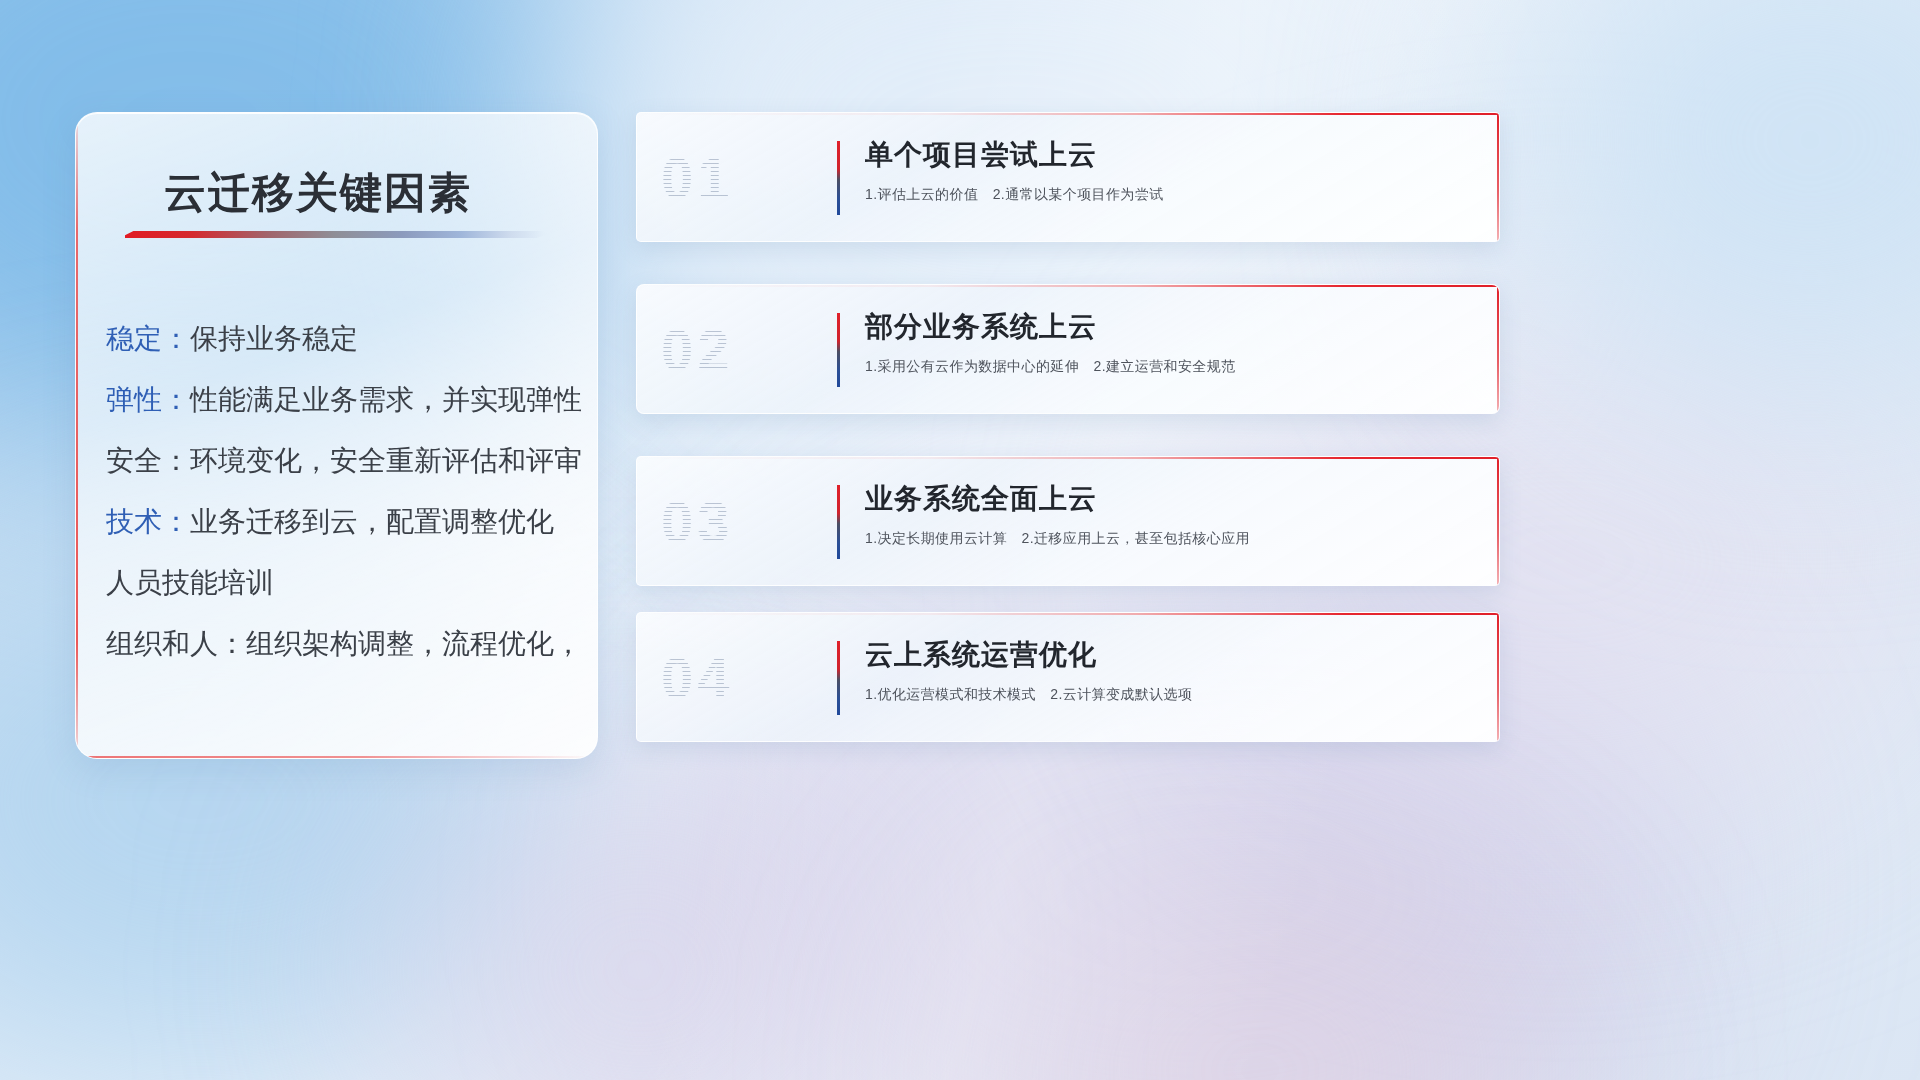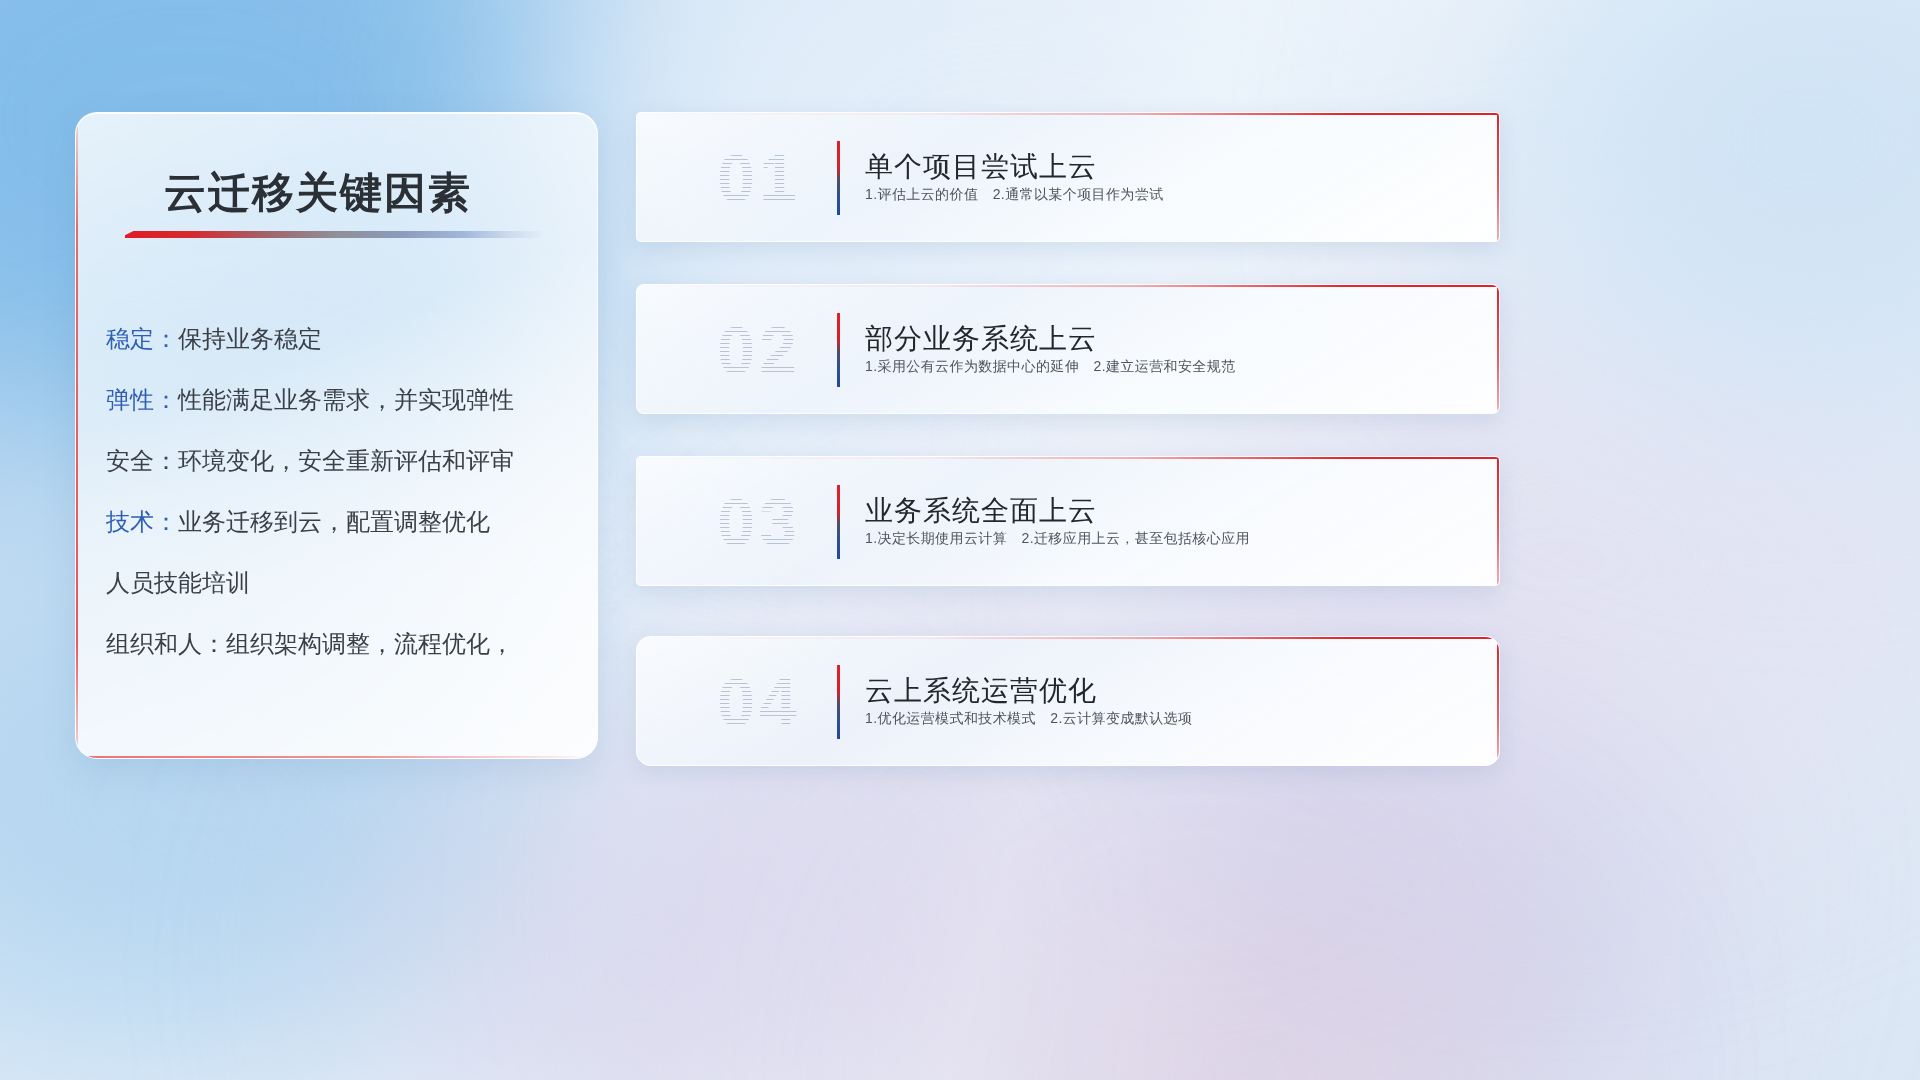--- a/index.html
+++ b/index.html
@@ -49,21 +49,21 @@
     position:absolute;left:88px;top:52px;
     font-size:42px;font-weight:bold;color:#2b2f36;letter-spacing:2px;white-space:nowrap;
   }
   #title-rule{
     position:absolute;left:49px;top:118px;width:420px;height:7px;
     clip-path:polygon(0 60%,2% 0,100% 0,100% 55%,98% 100%,0 100%);
     background:linear-gradient(90deg,#e11b24 0%,#d52a2f 16%,#a1646b 34%,#8f8f97 50%,#8c9bbd 66%,#9fb6da 80%,#cfdcee 92%,rgba(215,228,243,0) 100%);
   }
   #factor-list{position:absolute;left:30px;top:195px;width:470px;}
   .factor-line{
-    font-size:24px;line-height:61px;color:#3b4048;white-space:nowrap;
+    font-size:28px;line-height:61px;color:#3b4048;white-space:nowrap;
   }
   .factor-label{color:#2f5fb5;}
   .factor-label.plain{color:#3b4048;}
 
   
   .stage-card{
     position:absolute;left:636px;width:862px;height:128px;border-radius:5px;
     background:linear-gradient(150deg,rgba(250,252,254,.92) 0%,rgba(238,244,251,.86) 34%,rgba(248,251,254,.94) 62%,rgba(255,255,255,.97) 100%);
     box-shadow:0 7px 22px rgba(95,130,175,.16);
     border:1px solid rgba(255,255,255,.8);
@@ -72,34 +72,34 @@
   .card-topline{
     position:absolute;left:0;top:0;width:100%;height:2px;
     background:linear-gradient(90deg,rgba(255,255,255,0) 0%,rgba(250,200,200,.25) 34%,rgba(240,110,110,.55) 58%,#e6262f 82%,#e0202a 100%);
   }
   .card-rightline{
     position:absolute;right:0;top:0;width:2px;height:100%;
     background:linear-gradient(180deg,#e0202a 0%,rgba(224,32,42,.72) 60%,rgba(224,32,42,.35) 100%);
   }
   .card-num{
     position:absolute;left:24px;top:6px;width:196px;height:118px;
-    font-size:68px;font-weight:bold;letter-spacing:4px;line-height:118px;text-align:center;
+    font-size:58px;font-weight:bold;letter-spacing:4px;line-height:118px;
     color:transparent;
     background-image:repeating-linear-gradient(180deg,rgba(120,138,165,.55) 0px,rgba(120,138,165,.55) 1px,rgba(255,255,255,0) 1px,rgba(255,255,255,0) 4px);
     -webkit-background-clip:text;background-clip:text;
     opacity:.85;
     user-select:none;
   }
   .card-divider{
     position:absolute;left:200px;top:28px;width:3px;height:74px;
     background:linear-gradient(180deg,#e0202a 0%,#d0232d 38%,#4c4f63 52%,#2b4f96 78%,#20499a 100%);
   }
   .card-title{
     position:absolute;left:228px;top:23px;
-    font-size:28px;font-weight:normal;color:#22262d;letter-spacing:1px;white-space:nowrap;margin-top:12px;
+    font-size:28px;font-weight:bold;color:#22262d;letter-spacing:1px;white-space:nowrap;
   }
   .card-desc{
     position:absolute;left:228px;top:73px;
     font-size:14px;color:#4e535c;letter-spacing:.4px;white-space:nowrap;
   }
 </style>
 </head>
 <body>
 
 <div id="bg">
@@ -150,21 +150,21 @@
         <div class="card-desc">1.采用公有云作为数据中心的延伸　2.建立运营和安全规范</div>
       </div>
       <div class="stage-card" style="top: 456px;">
         <div class="card-topline"></div>
         <div class="card-rightline"></div>
         <div class="card-num">03</div>
         <div class="card-divider"></div>
         <div class="card-title">业务系统全面上云</div>
         <div class="card-desc">1.决定长期使用云计算　2.迁移应用上云，甚至包括核心应用</div>
       </div>
-      <div class="stage-card" style="top: 636px; border-radius: 15px;">
+      <div class="stage-card" style="top: 612px;">
         <div class="card-topline"></div>
         <div class="card-rightline"></div>
         <div class="card-num">04</div>
         <div class="card-divider"></div>
         <div class="card-title">云上系统运营优化</div>
         <div class="card-desc">1.优化运营模式和技术模式　2.云计算变成默认选项</div>
       </div>
     </div>
 
 </div>

